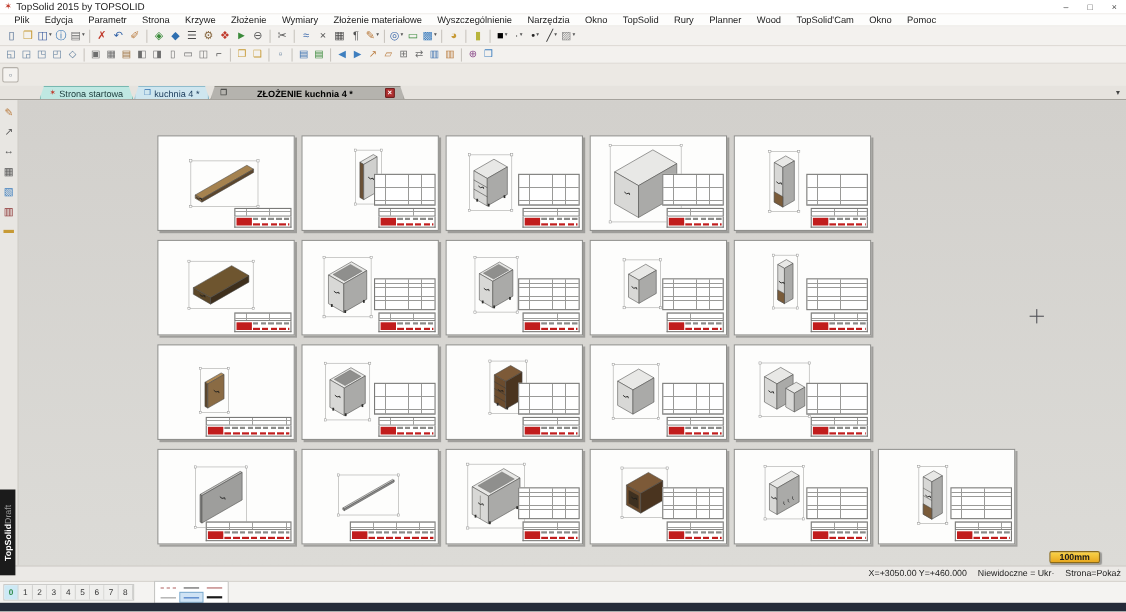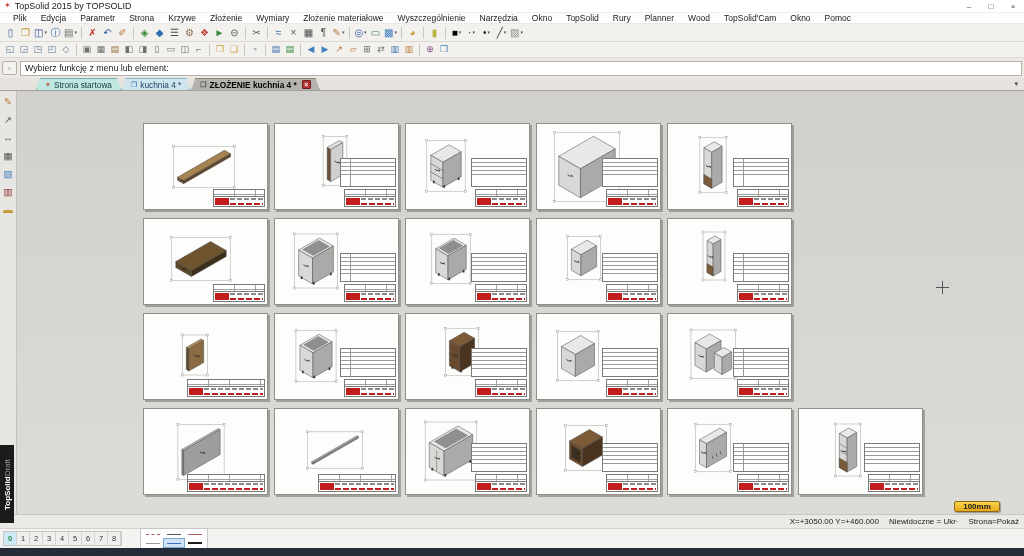--- a/index.html
+++ b/index.html
@@ -31,21 +31,21 @@
   .prompt-btn { width:15px; height:14px; background:#f5f3f0; border:1px solid #b5b1aa; border-radius:2px; font-size:8px; color:#5a6a7a; display:flex; align-items:center; justify-content:center; margin-right:3px; }
   .prompt-field { flex:1; height:15px; background:#fff; border:1px solid #b5b1aa; display:flex; align-items:center; padding-left:4px; }
   .prompt-text { font-size:8.8px; color:#222; }
 
   
   .tabbar { position:absolute; top:78px; left:0; right:0; height:13px; background:#e6e3de; border-bottom:1px solid #a5a29c; display:flex; align-items:flex-end; padding-left:36px; }
   .doctab { height:12px; display:flex; align-items:center; padding:0 8px; margin-right:1px; font-size:8.3px; color:#1a3a3a; border:1px solid #8fb3ac; border-bottom:none; clip-path:polygon(4px 0, calc(100% - 4px) 0, 100% 100%, 0 100%); white-space:nowrap; }
   .doctab .tabicon { font-size:7px; margin-right:3px; line-height:1; }
   .doctab.t0 { background:#bfe8e2; border-color:#6fb3ab; }
   .doctab.t1 { background:#cfe6ef; border-color:#88b7c8; color:#1a3a5a; }
-  .doctab.active { background:#b5b3ae; border-color:#8a8880; color:#000; font-weight:bold; }
+  .doctab.active { background:#b5b3ae; border-color:#8a8880; color:#000; font-weight:bold;gap:24px; }
   .tab-close { width:9px; height:9px; background:#b03030; border:1px solid #702020; color:#fff; font-size:7px; line-height:7px; text-align:center; margin-left:5px; border-radius:1px; }
   .tab-overflow { margin-left:auto; margin-right:6px; font-size:7px; color:#444; align-self:center; }
 
   
   .main { position:absolute; top:91px; left:0; right:0; bottom:42px; }
   .sidebar { position:absolute; top:0; left:0; bottom:0; width:17px; background:#e8e6e2; border-right:1px solid #c5c2bd; display:flex; flex-direction:column; align-items:center; padding-top:3px; }
   .side-tool { width:15px; height:15px; display:flex; align-items:center; justify-content:center; font-size:9.5px; margin-bottom:3px; border-radius:2px; }
   .canvas { position:absolute; top:0; left:17px; right:0; bottom:0; background:linear-gradient(to bottom,#d2d0cc,#dcdbd7); overflow:hidden; }
 
   .sheet { position:absolute; width:125px; height:87px; background:#fdfdfc; border:1px solid #8f8f8c; box-shadow:2px 2px 0 rgba(92,92,88,.45); }
@@ -332,23 +332,20 @@
     <span class="tbicon">
       <span style="color: rgb(138, 74, 138);">⊕</span>
     </span>
     <span class="tbicon">
       <span style="color: rgb(63, 127, 191);">❒</span>
     </span>
   </div>
 
 <div class="promptbar">
   <span class="prompt-btn">▫</span>
-  <div class="prompt-field">
-    <span class="prompt-text">Wybierz funkcję z menu lub element:</span>
-  </div>
 </div>
 
 <div class="tabbar">
   <div class="doctab t0">
       <span class="tabicon" style="color: rgb(192, 57, 43);">✶</span>
       <span>Strona startowa</span>
     </div>
     <div class="doctab t1">
       <span class="tabicon" style="color: rgb(46, 111, 176);">❐</span>
       <span>kuchnia 4 *</span>

